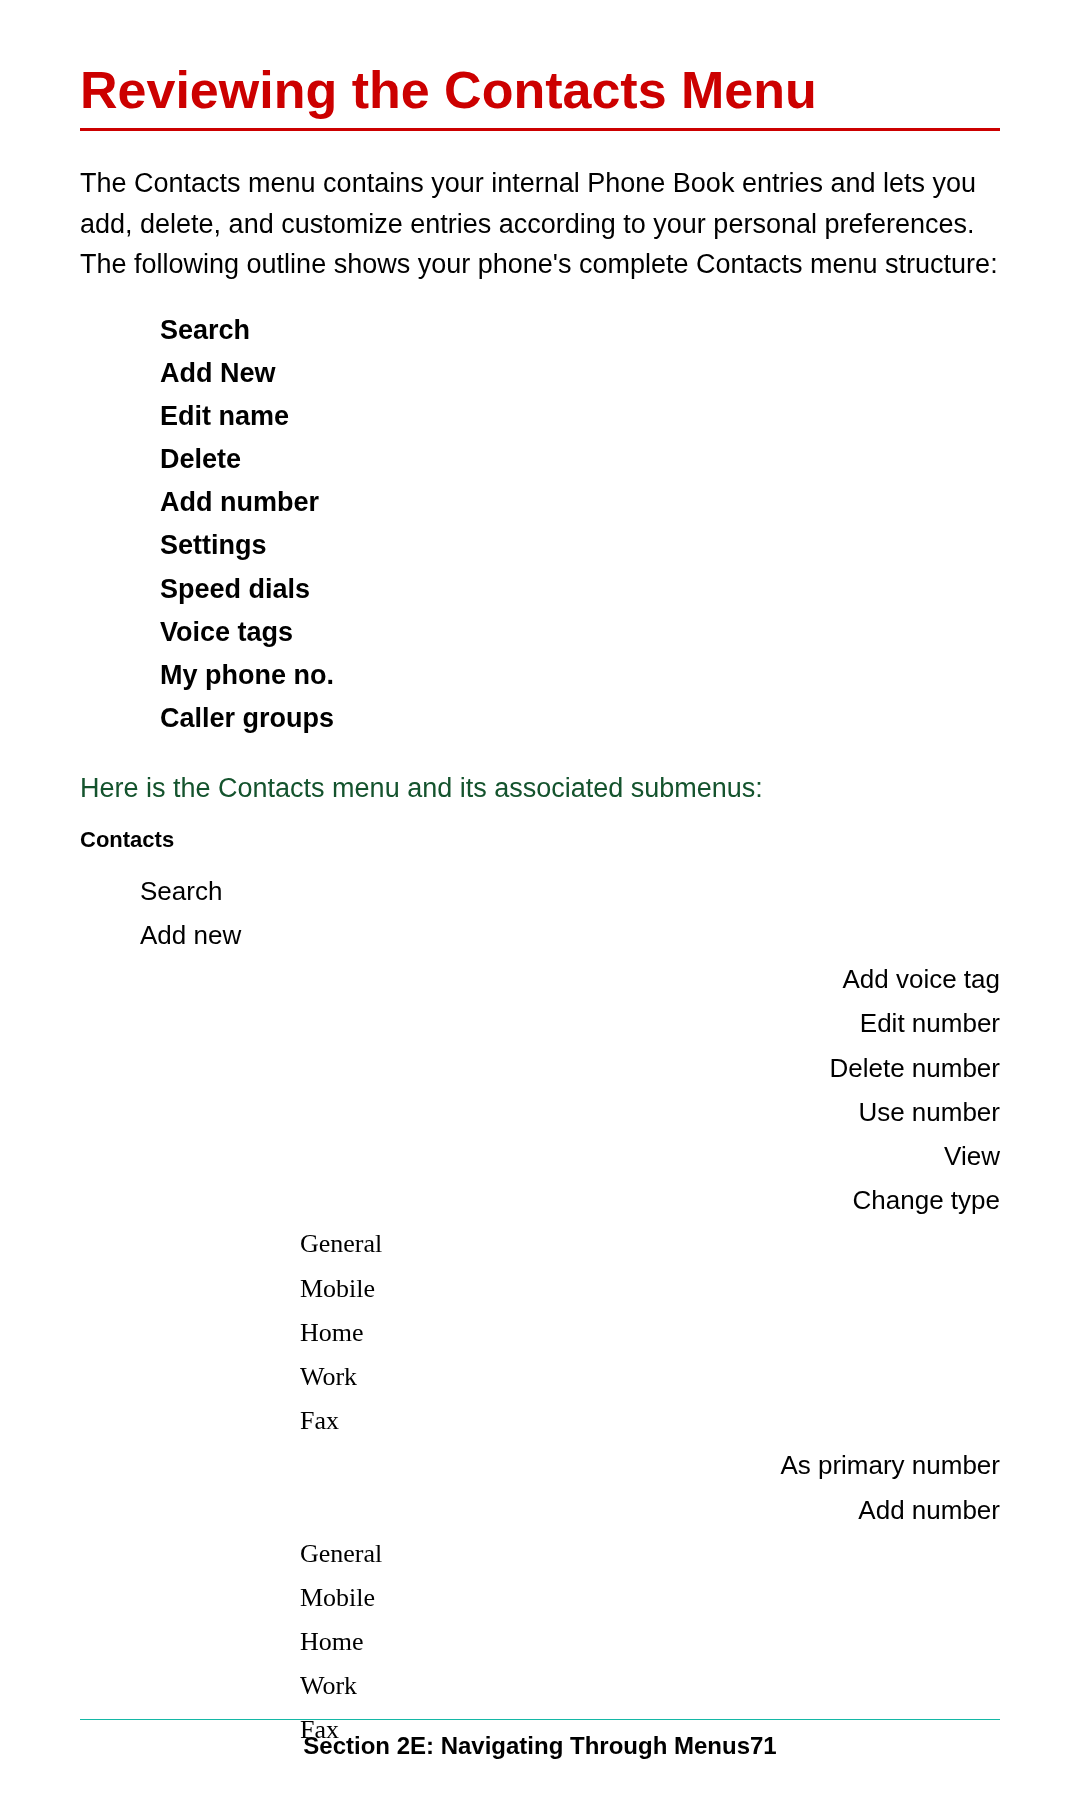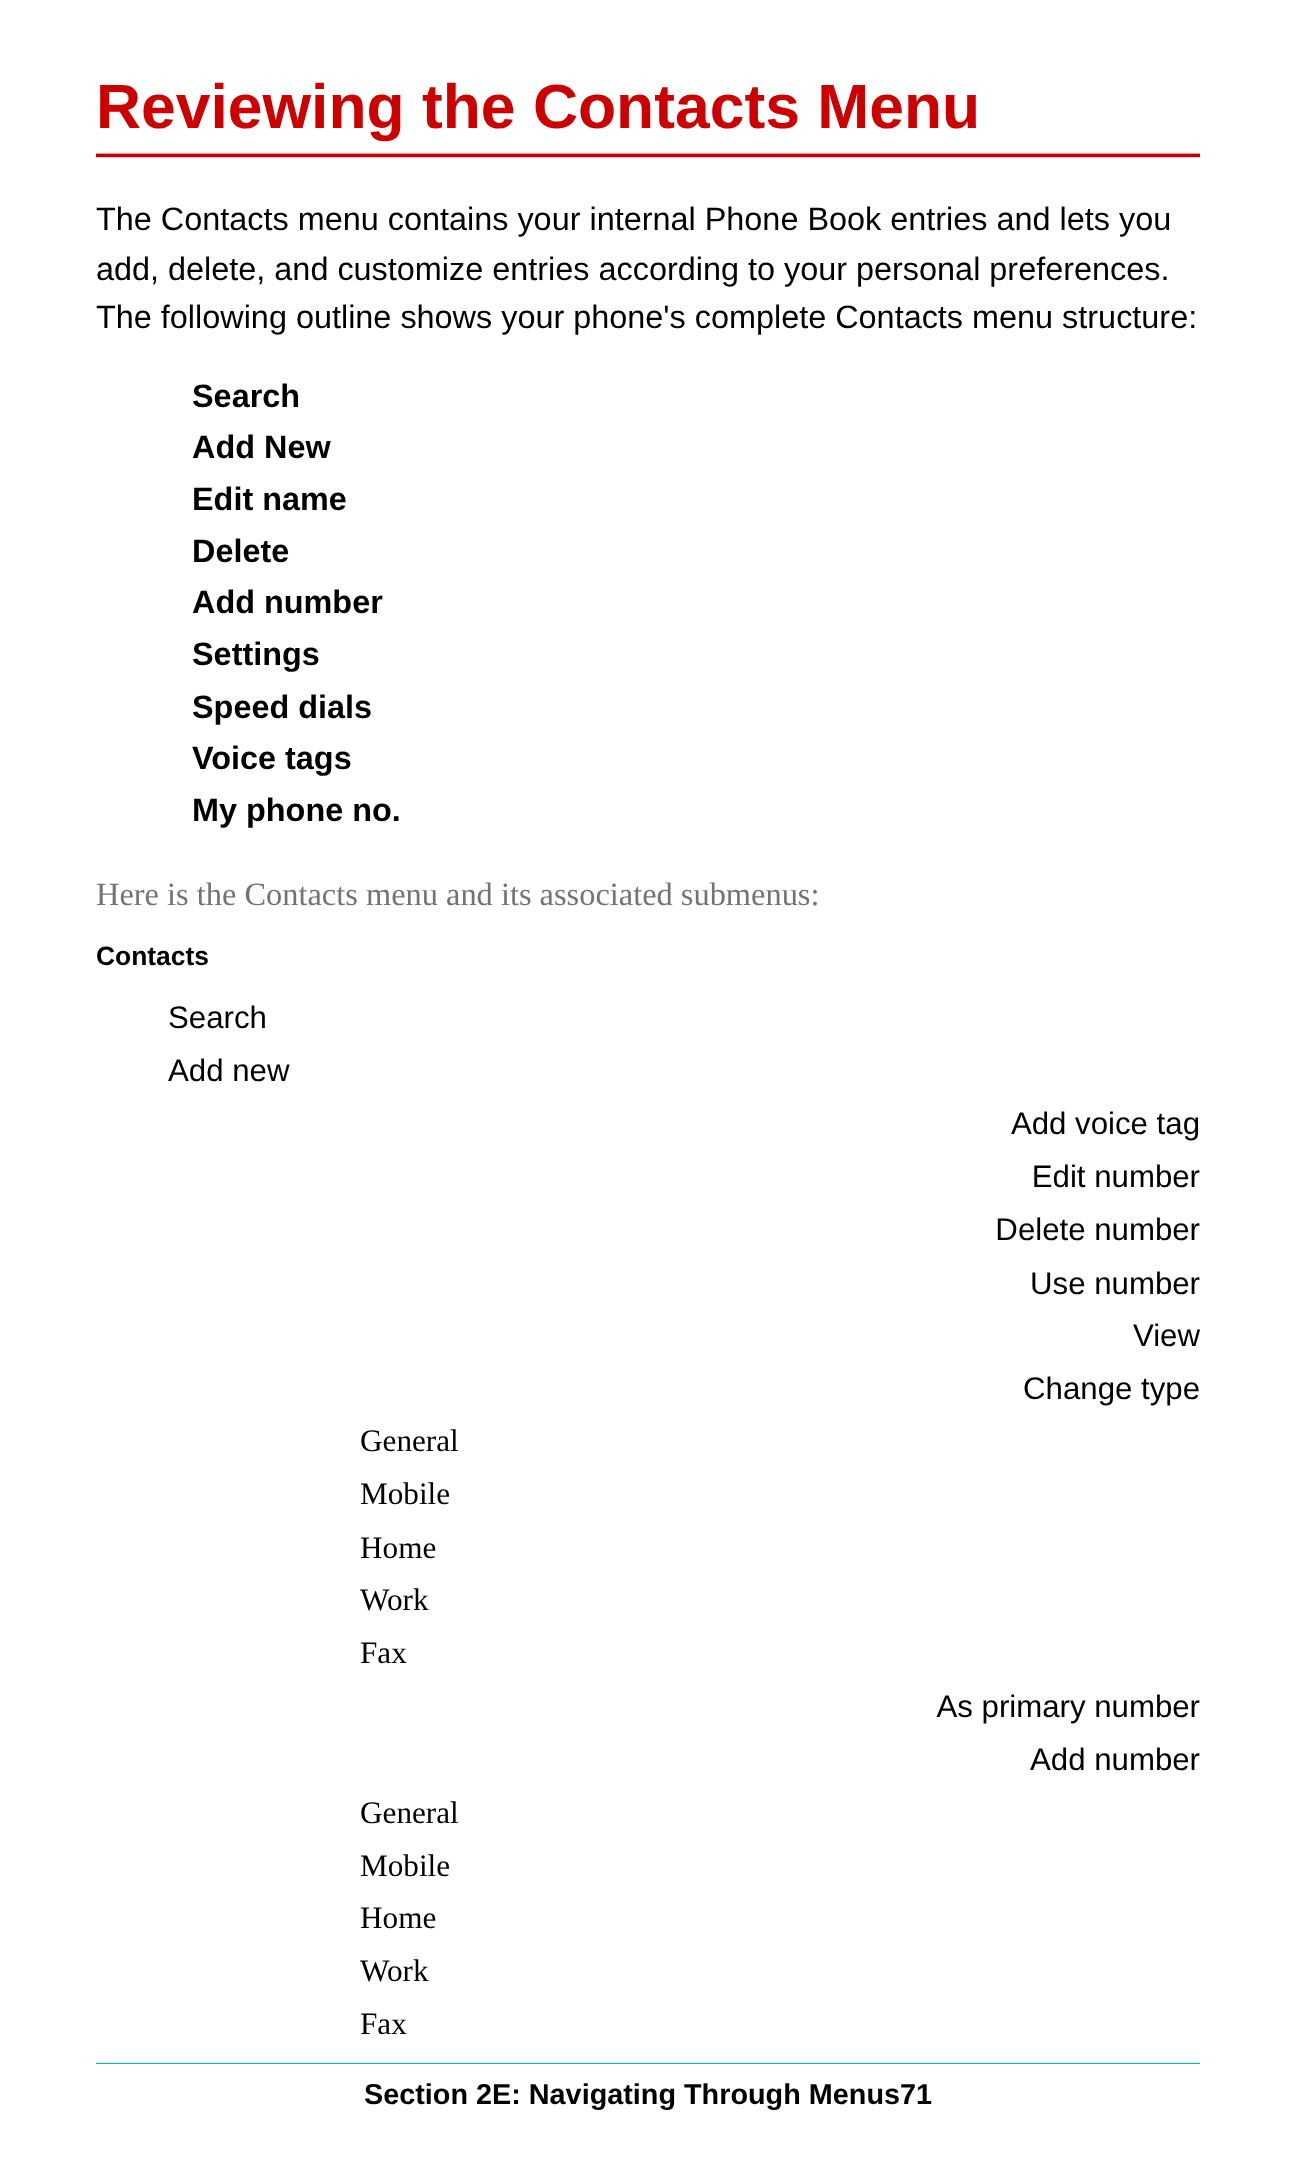--- a/index.html
+++ b/index.html
@@ -62,25 +62,25 @@
 
     .menu-list-item {
       font-family: Arial, Helvetica, sans-serif;
       font-size: 27px;
       font-weight: bold;
       line-height: 1.6;
       color: #000000;
     }
 
     .between-text {
-      font-family: Liberation Serif, serif;
+      font-family: Liberation Sans, sans-serif;
       font-size: 27px;
       line-height: 1.5;
       margin-bottom: 18px;
-      color: #737373;
+      color: #14532d;
     }
 
     .contacts-heading {
       font-family: Arial, Helvetica, sans-serif;
       font-size: 22px;
       font-weight: bold;
       color: #000000;
       margin-bottom: 16px;
     }
 
@@ -137,20 +137,21 @@
 
   <div class="menu-list-item">Search</div>
       <div class="menu-list-item">Add New</div>
       <div class="menu-list-item">Edit name</div>
       <div class="menu-list-item">Delete</div>
       <div class="menu-list-item">Add number</div>
       <div class="menu-list-item">Settings</div>
       <div class="menu-list-item">Speed dials</div>
       <div class="menu-list-item">Voice tags</div>
       <div class="menu-list-item">My phone no.</div>
+      <div class="menu-list-item">Caller groups</div>
     </div>
 
   <p class="between-text">Here is the Contacts menu and its associated submenus:</p>
 
   <h2 class="contacts-heading">Contacts</h2>
 
   <div class="submenu-container">
 
   <div class="level0">Search</div>
       <div class="level0">Add new</div>

